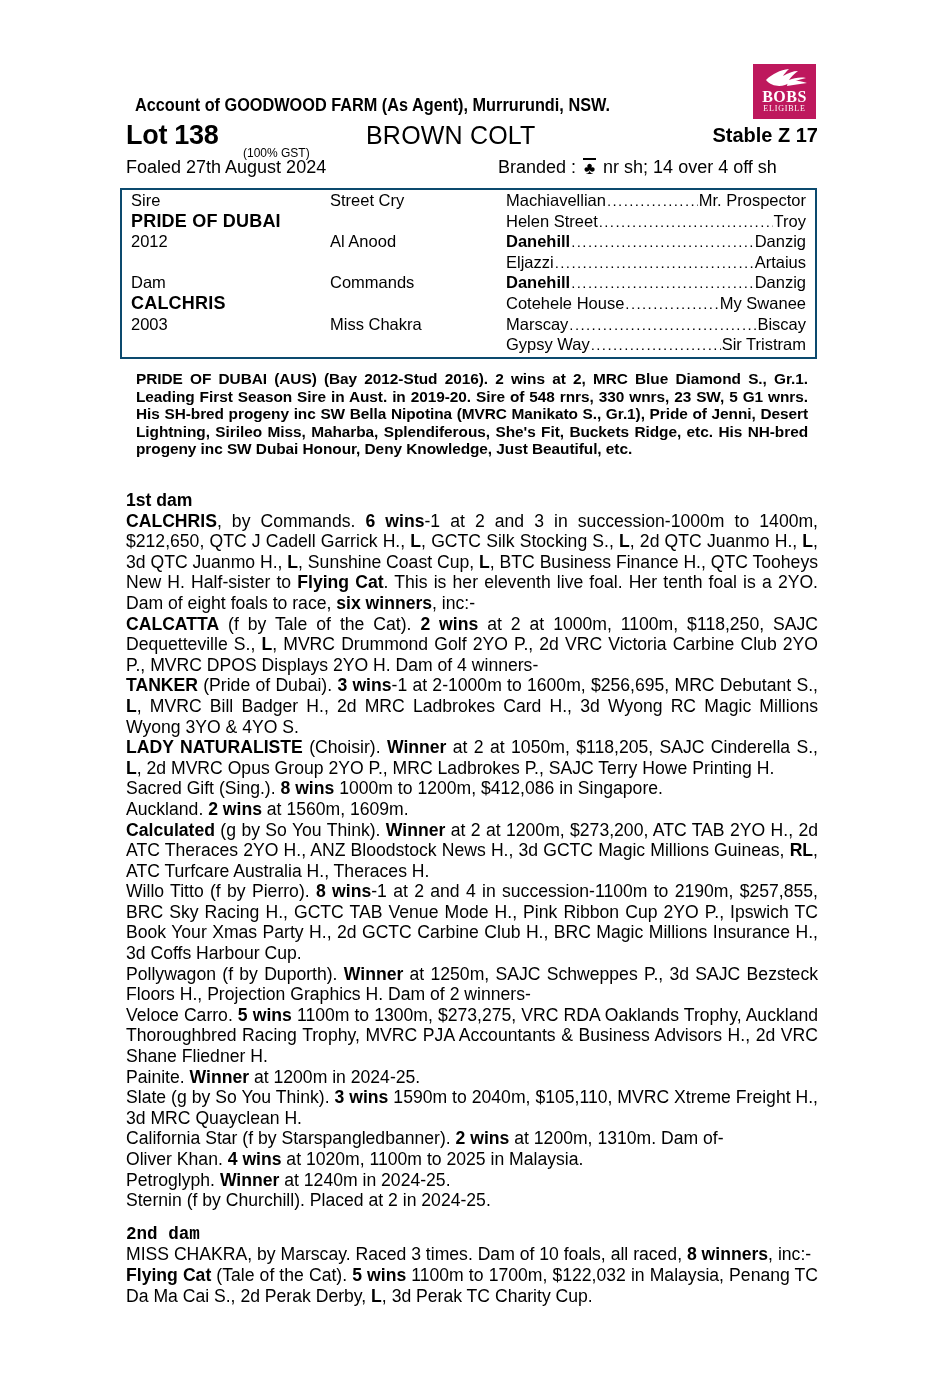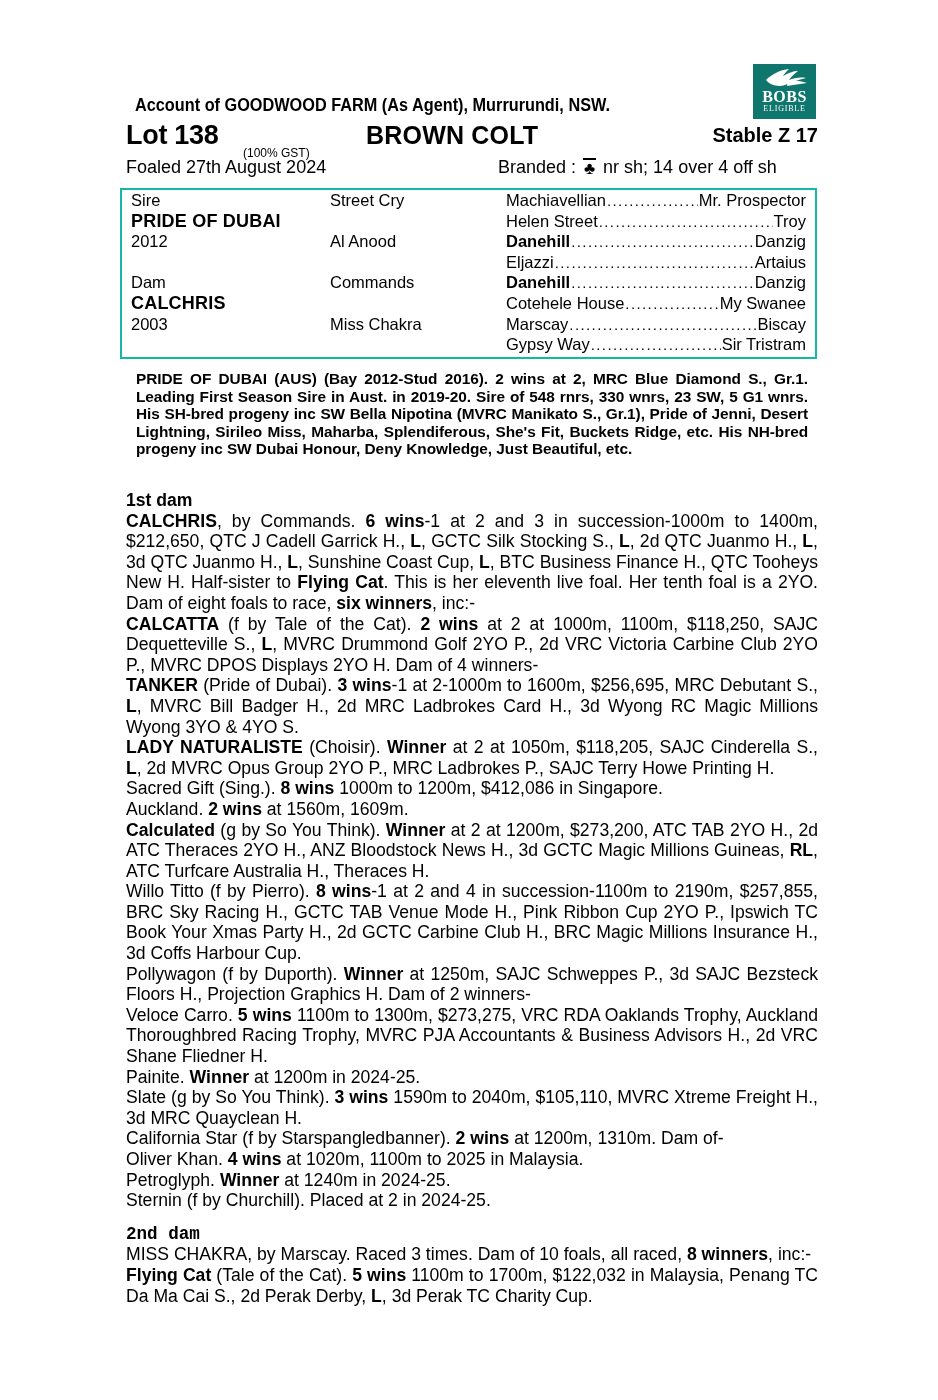--- a/index.html
+++ b/index.html
@@ -19,21 +19,21 @@
     padding:0;
   }
 
   
   .bobs-logo{
     position:absolute;
     left:753px;
     top:64px;
     width:63px;
     height:55px;
-    background:#0f766e;
+    background:#be185d;
     color:#ffffff;
     text-align:center;
     overflow:hidden;
   }
   .bobs-logo svg{display:block;margin:4px auto 0;}
   .bobs-word{
     font-family:"Liberation Serif", serif;
     font-weight:bold;
     font-size:16px;
     line-height:15px;
@@ -70,21 +70,21 @@
     position:absolute;left:0;top:0;
     font-size:27px;font-weight:bold;
     letter-spacing:-0.3px;
   }
   .gst{
     position:absolute;left:117px;top:26px;
     font-size:12px;font-weight:normal;
   }
   .colour-sex{
     position:absolute;left:240px;top:1px;
-    font-size:25px;font-weight:bold;
+    font-size:25px;font-weight:normal;
     letter-spacing:0.2px;
   }
   .stable{
     position:absolute;right:0;top:4px;
     font-size:20px;font-weight:bold;
   }
 
   .foal-row{
     position:absolute;
     left:126px;top:157px;
@@ -108,21 +108,21 @@
     left:2px;right:2px;top:-2px;
     height:2px;background:#000;
   }
 
   
   .ped{
     position:absolute;
     left:120px;top:188px;
     width:697px;
     height:171px;
-    border:2px solid #14b8a6;
+    border:2px solid #0c4a6e;
     box-sizing:border-box;
   }
   .ped-col{
     position:absolute;
     top:0;
     font-size:16.5px;
     line-height:20.6px;
   }
   .c1{left:9px;  width:200px;}
   .c2{left:208px;width:170px;}

